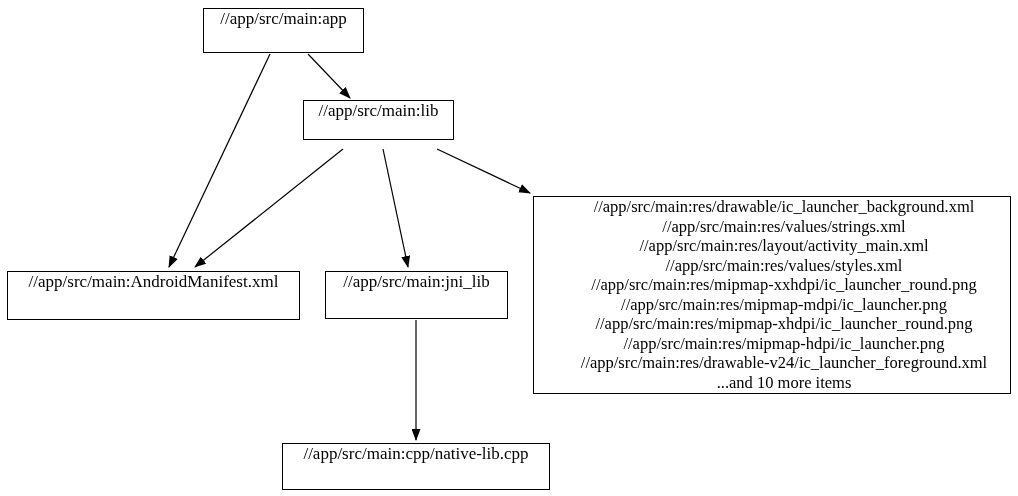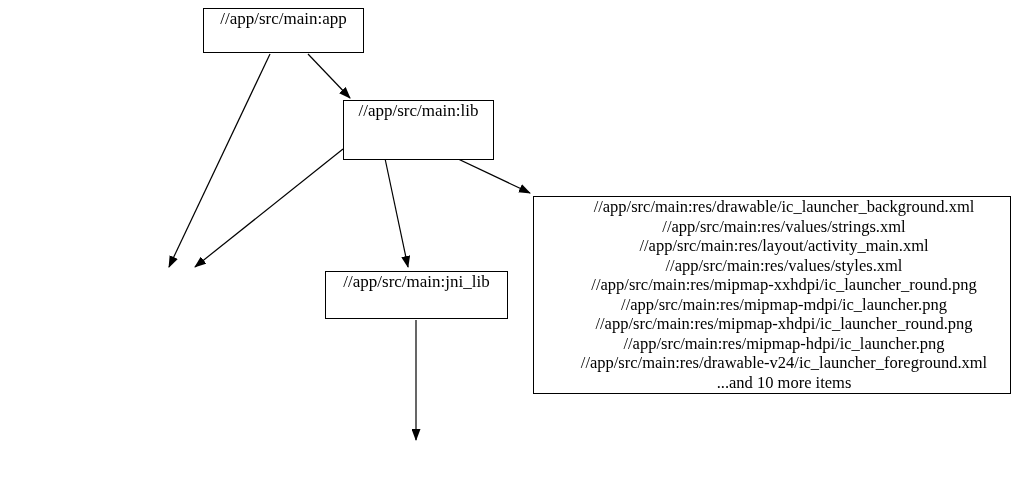--- a/index.html
+++ b/index.html
@@ -35,21 +35,21 @@
     display: flex;
     align-items: flex-start;
     justify-content: center;
     text-align: center;
     font-size: 17px;
     line-height: 19.5px;
     white-space: nowrap;
   }
   .node .lbl { white-space: pre-line; }
   #node-app        { left: 203px; top:   8px; width: 161px; height: 45px; }
-  #node-lib        { left: 303px; top: 100px; width: 151px; height: 60px; margin-left: 40px; }
+  #node-lib        { left: 303px; top: 100px; width: 151px; height: 40px; }
   #node-manifest   { left:   7px; top: 271px; width: 293px; height: 49px; }
   #node-jni-lib    { left: 325px; top: 271px; width: 183px; height: 48px; }
   #node-resources  { left: 533px; top: 196px; width: 478px; height: 198px; font-size: 16.5px; padding-left: 24px; }
   #node-native     { left: 282px; top: 443px; width: 268px; height: 47px; }
 </style>
 </head>
 <body>
 
 <div class="canvas">
 
@@ -68,32 +68,38 @@
   </svg>
 
   <div class="node" id="node-app">
     <span class="lbl">//app/src/main:app</span>
   </div>
 
   <div class="node" id="node-lib">
     <span class="lbl">//app/src/main:lib</span>
   </div>
 
+  <div class="node" id="node-manifest">
+    <span class="lbl">//app/src/main:AndroidManifest.xml</span>
+  </div>
 
   <div class="node" id="node-jni-lib">
     <span class="lbl">//app/src/main:jni_lib</span>
   </div>
 
   <div class="node" id="node-resources">
     <span class="lbl">//app/src/main:res/drawable/ic_launcher_background.xml
 //app/src/main:res/values/strings.xml
 //app/src/main:res/layout/activity_main.xml
 //app/src/main:res/values/styles.xml
 //app/src/main:res/mipmap-xxhdpi/ic_launcher_round.png
 //app/src/main:res/mipmap-mdpi/ic_launcher.png
 //app/src/main:res/mipmap-xhdpi/ic_launcher_round.png
 //app/src/main:res/mipmap-hdpi/ic_launcher.png
 //app/src/main:res/drawable-v24/ic_launcher_foreground.xml
 ...and 10 more items</span>
   </div>
 
+  <div class="node" id="node-native">
+    <span class="lbl">//app/src/main:cpp/native-lib.cpp</span>
+  </div>
 
 </div>
 
 </body></html>

